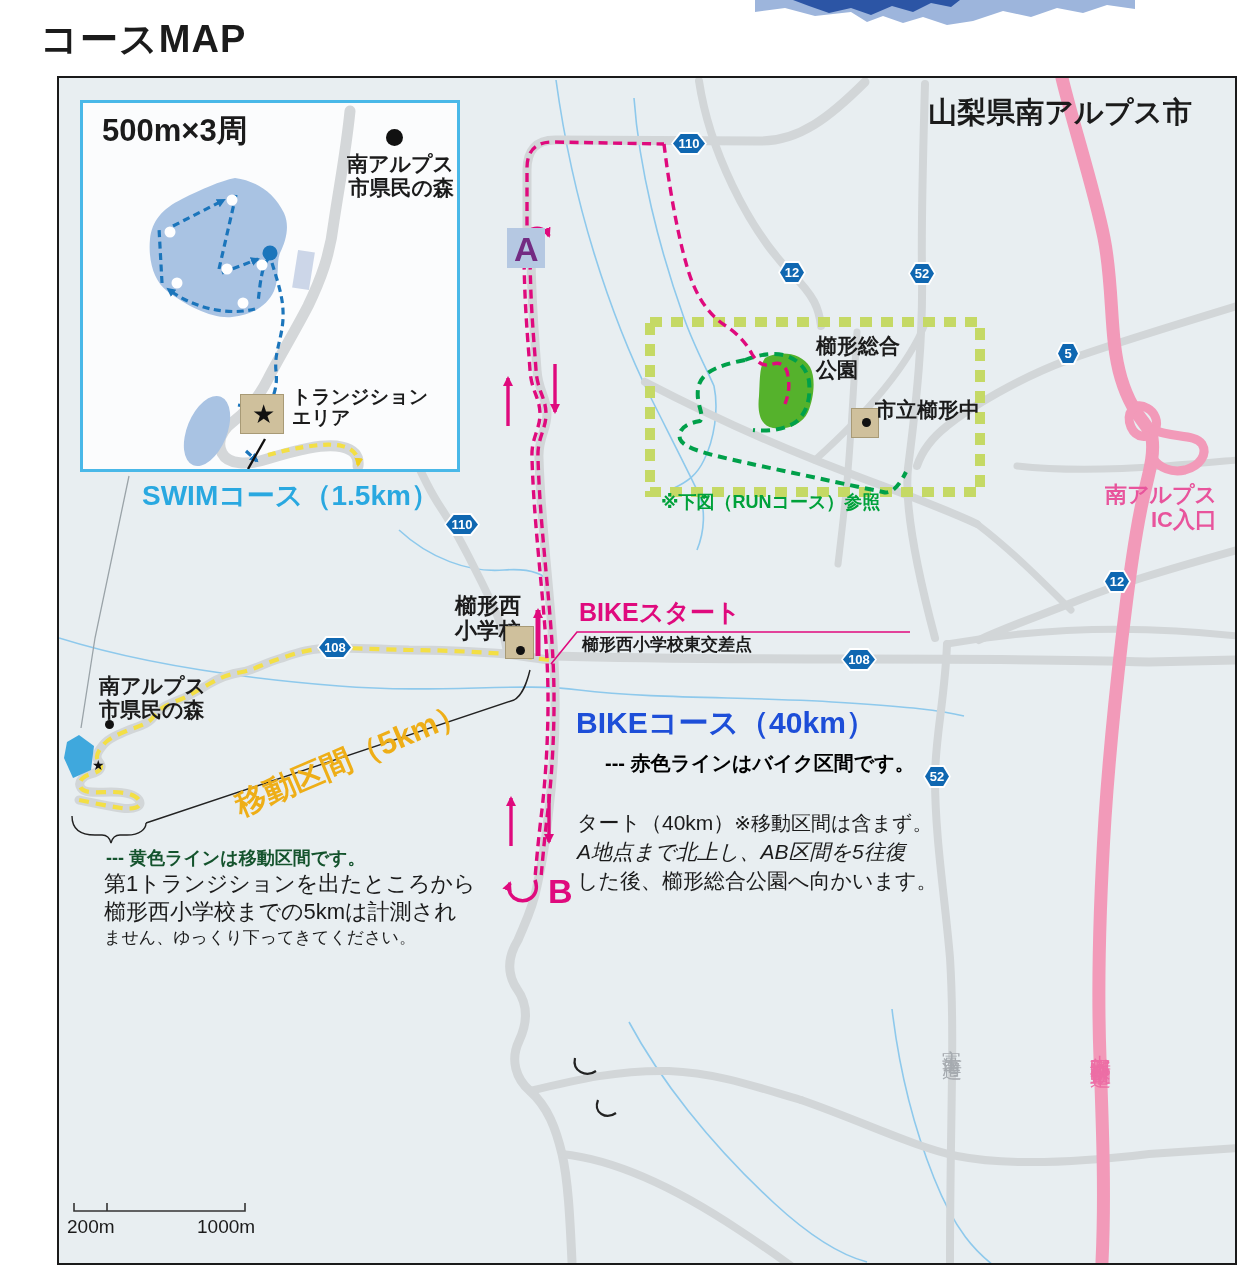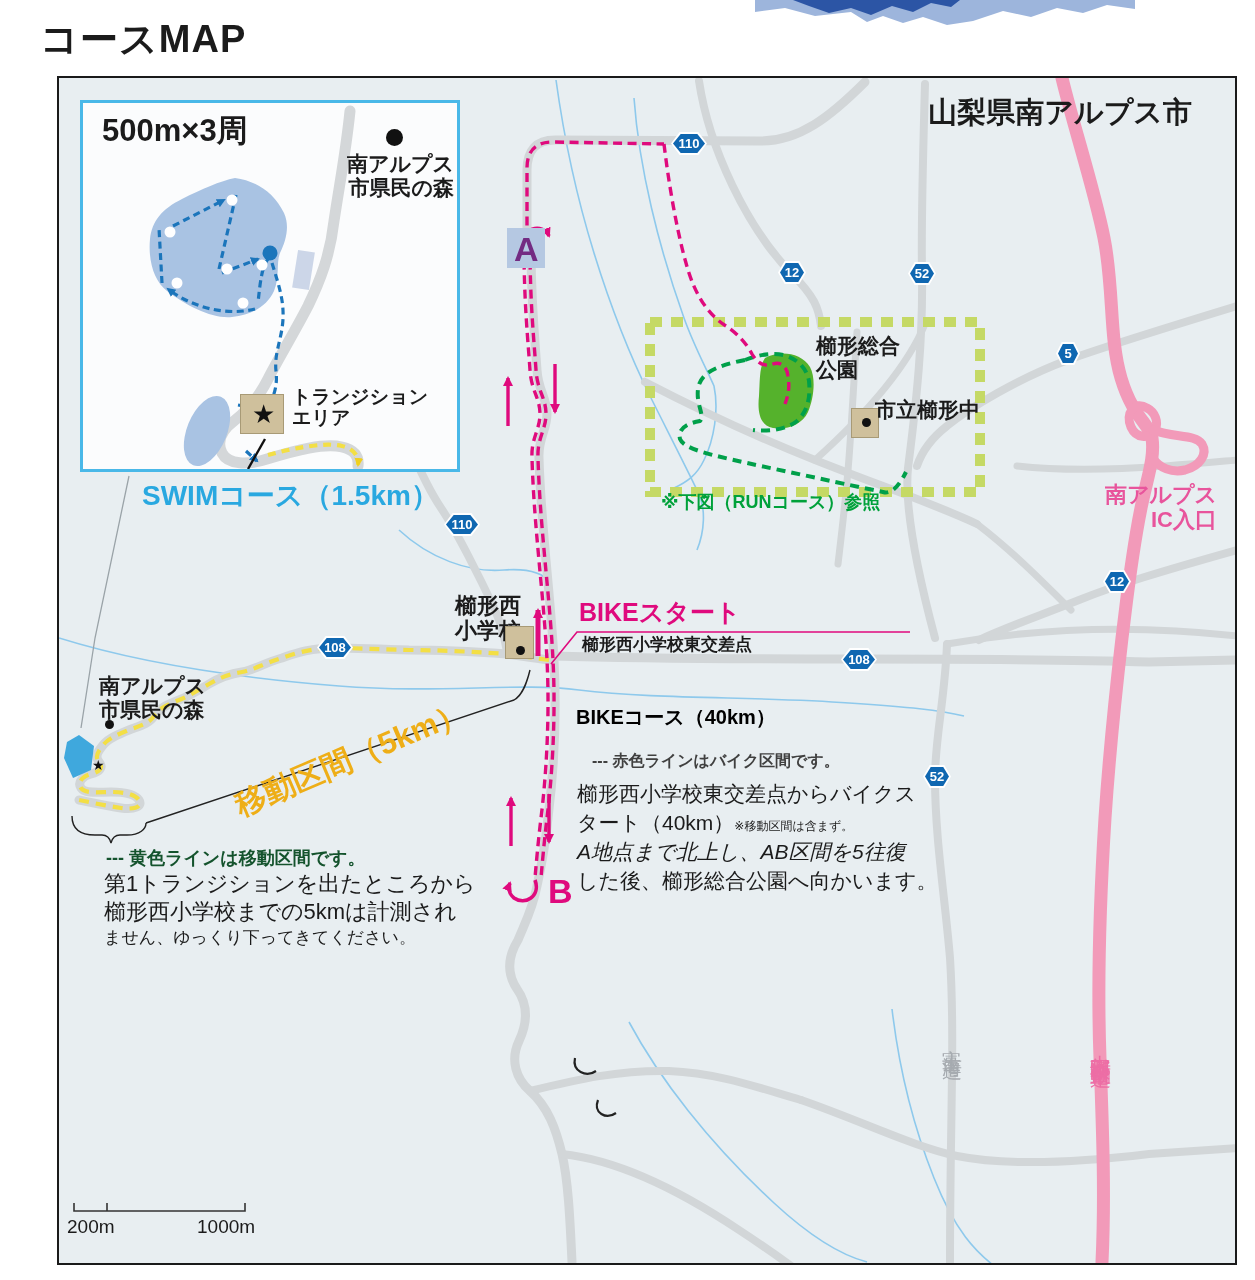--- a/index.html
+++ b/index.html
@@ -201,24 +201,23 @@
     <div class="bldg" style="left:792px;top:330px;width:28px;height:30px;"></div>
     <div class="dot" style="left:803px;top:340px;width:9px;height:9px;"></div>
     <div class="lbl sb" style="left:816px;top:320px;font-size:21px;">市立櫛形中</div>
 
     <div class="lbl sb" style="left:396px;top:516px;font-size:22px;"><span>櫛形西</span><br><span>小学校</span></div>
     <div class="bldg" style="left:446px;top:548px;width:29px;height:33px;"></div>
     <div class="dot" style="left:457px;top:568px;width:9px;height:9px;"></div>
 
     <div class="lbl b" style="left:520px;top:520px;font-size:25px;color:#df0a7d;">BIKEスタート</div>
     <div class="lbl b" style="left:523px;top:557px;font-size:17px;">櫛形西小学校東交差点</div>
-    <div class="lbl b" style="left:517px;top:628px;font-size:20px;color:#000000;">BIKEコース（40km）</div>
-    <div class="lbl b" style="left:533px;top:674px;font-size:16px;color:#404040;">--- 赤色ラインはバイク区間です。</div>
-    <div class="lbl" style="left:518px;top:704px;font-size:21px;">櫛形西小学校東交差点からバイクス</div>
-    <div class="lbl" style="left:518px;top:733px;font-size:21px;"><span>タート（40km）</span><span style="font-size:12px;margin-top:32px;">※移動区間は含まず。</span></div>
+    <div class="lbl b" style="left:517px;top:628px;font-size:30px;color:#1d4ed8;">BIKEコース（40km）</div>
+    <div class="lbl b" style="left:546px;top:674px;font-size:20px;color:#000000;">--- 赤色ラインはバイク区間です。</div>
+    <div class="lbl" style="left:518px;top:733px;font-size:21px;"><span>タート（40km）</span><span style="font-size:20px;margin-top:32px;">※移動区間は含まず。</span></div>
     <div class="lbl" style="left:518px;top:762px;font-size:21px;font-style:italic;">A地点まで北上し、AB区間を5往復</div>
     <div class="lbl" style="left:518px;top:791px;font-size:21px;">した後、櫛形総合公園へ向かいます。</div>
 
     <div class="sq-a"></div>
     <div class="lbl b" style="left:455px;top:152px;font-size:34px;color:#732b82;">A</div>
     <div class="lbl b" style="left:489px;top:794px;font-size:34px;color:#df0a7d;">B</div>
 
     <div class="lbl b" style="left:178px;top:712px;font-size:31px;color:#eeae17;transform:rotate(-23deg);transform-origin:0 50%;">移動区間（5km）</div>
     <div class="lbl b" style="left:47px;top:770px;font-size:18px;color:#14532d;">--- 黄色ラインは移動区間です。</div>
     <div class="lbl" style="left:45px;top:794px;font-size:22px;">第1トランジションを出たところから</div>

